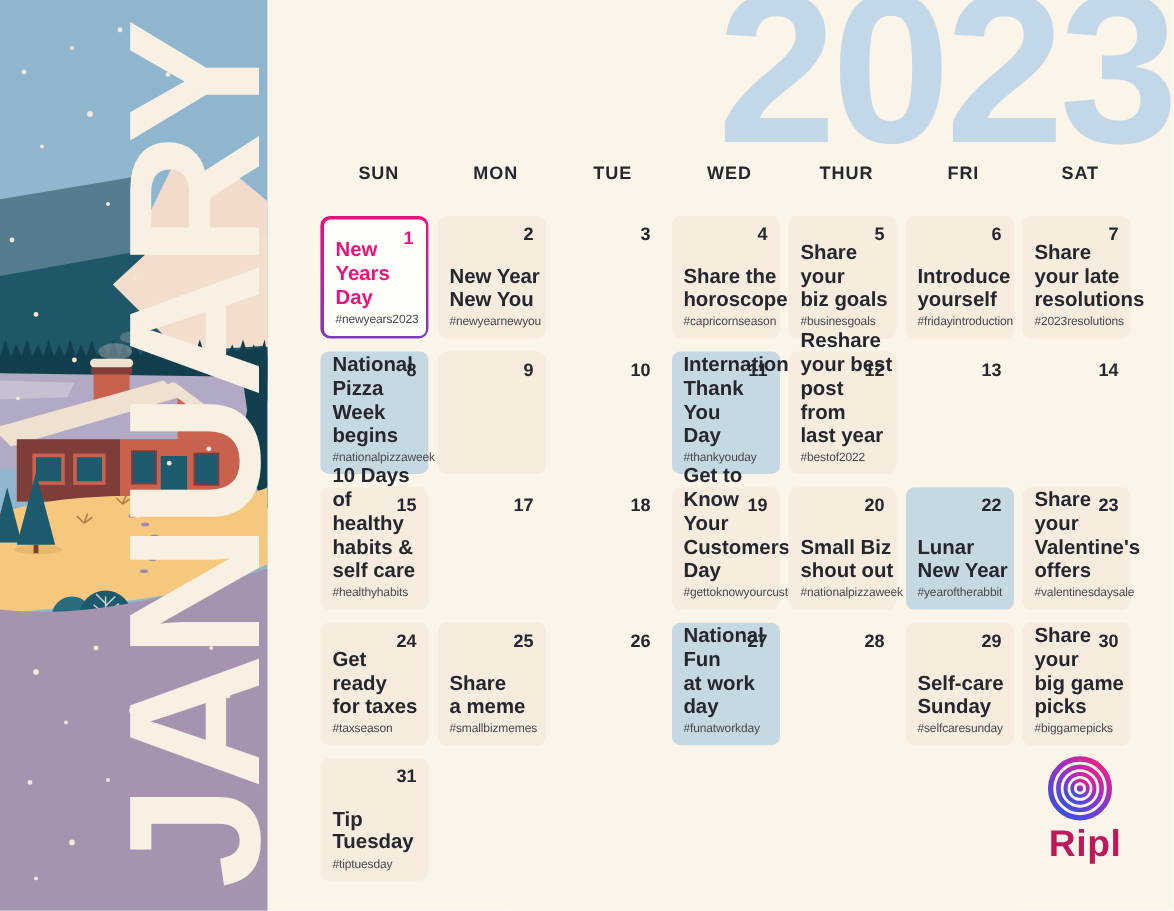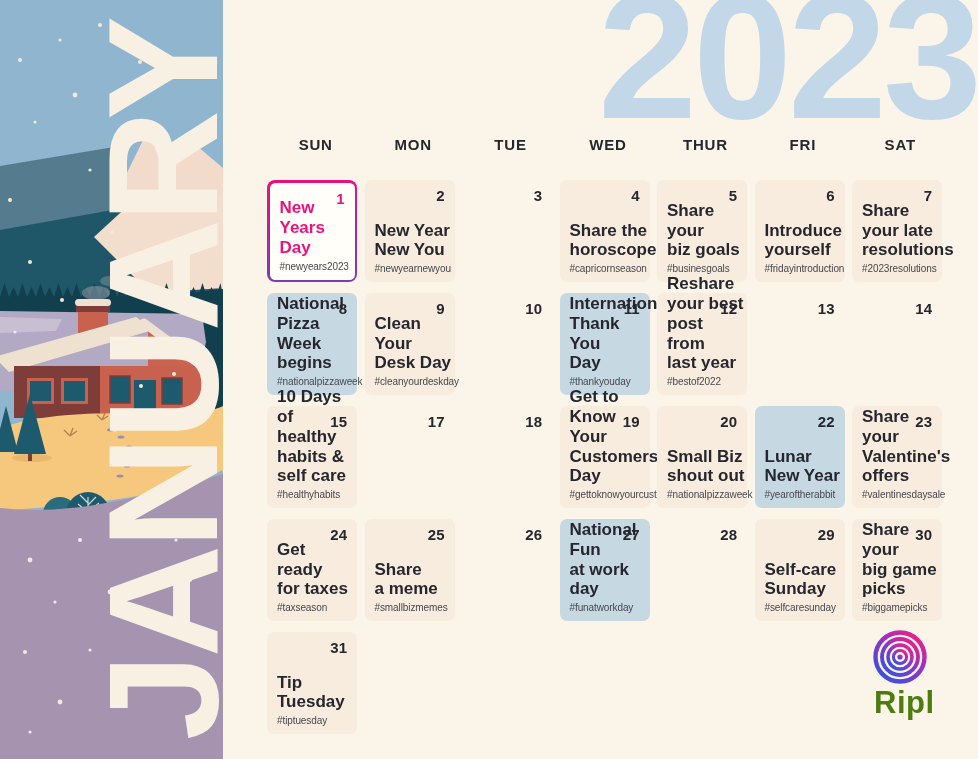--- a/index.html
+++ b/index.html
@@ -41,21 +41,21 @@
   .num{position:absolute;top:7px;right:10px;font-size:15px;font-weight:bold;color:#26262e;}
   .cell.highlight .num{color:#e9137c;}
   .content{position:absolute;left:10px;right:2px;bottom:8px;}
   .title{font-size:17px;font-weight:bold;line-height:1.16;color:#26262e;white-space:pre-line;}
   .cell.highlight .title{color:#e9137c;}
   .tag{font-size:10px;color:#47474d;margin-top:3px;white-space:nowrap;letter-spacing:-.1px;}
   
   .ripl-logo{position:absolute;left:872px;top:629px;width:60px;height:100px;z-index:2;}
   .ripl-wordmark{
     position:absolute;left:2px;top:56px;font-size:31px;font-weight:bold;
-    color:#4d7c0f;letter-spacing:.5px;
+    color:#be185d;letter-spacing:.5px;
   }
 </style>
 </head>
 <body>
 
 <div class="canvas">
 
   <div class="illustration">
     <svg width="223" height="759" viewBox="0 0 223 759">
 
@@ -247,25 +247,20 @@
             <div class="title">National
 Pizza Week
 begins</div>
             <div class="tag">#nationalpizzaweek</div>
           </div>
         </div>
       </div>
       <div class="cell plain">
         <div class="inner">
           <div class="num">9</div>
-          <div class="content">
-            <div class="title">Clean Your
-Desk Day</div>
-            <div class="tag">#cleanyourdeskday</div>
-          </div>
         </div>
       </div>
       <div class="cell none">
         <div class="inner">
           <div class="num">10</div>
         </div>
       </div>
       <div class="cell blue">
         <div class="inner">
           <div class="num">11</div>

